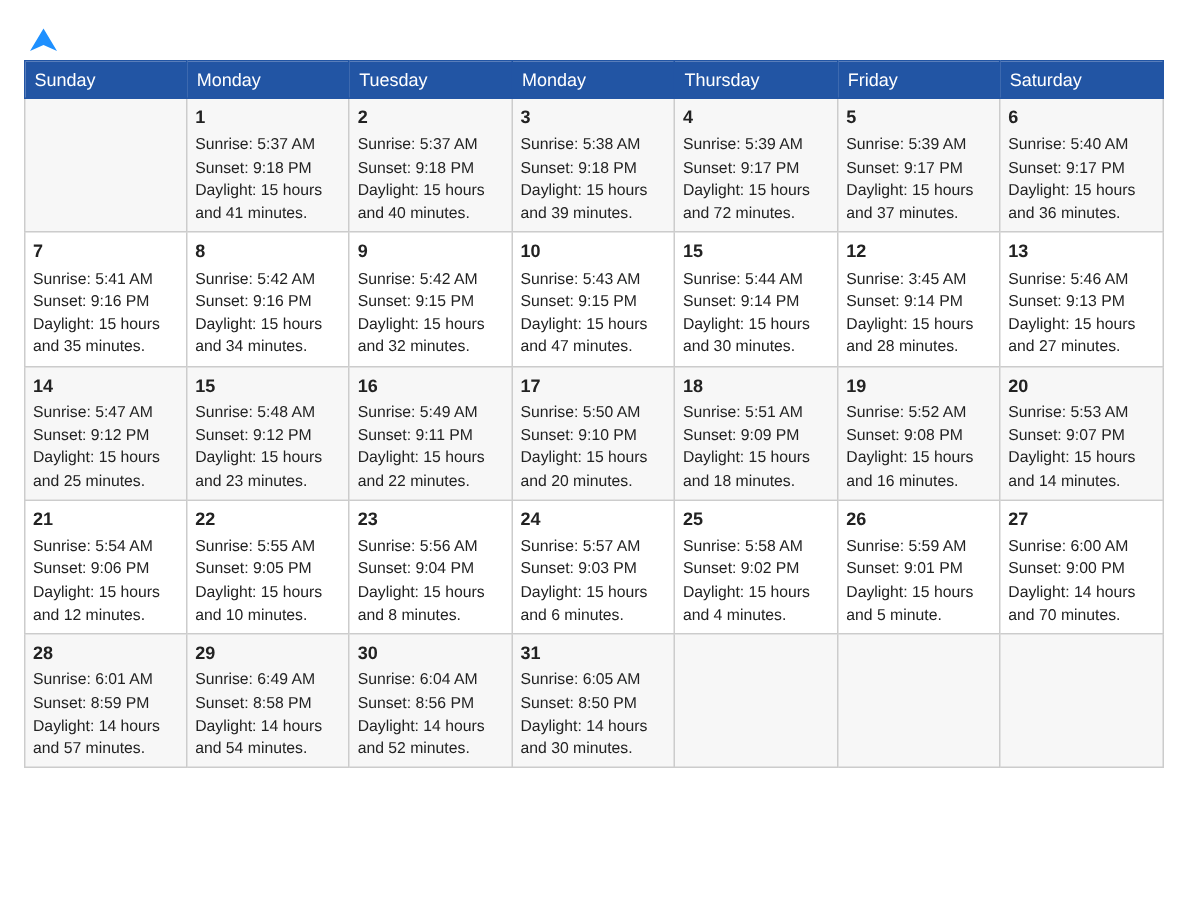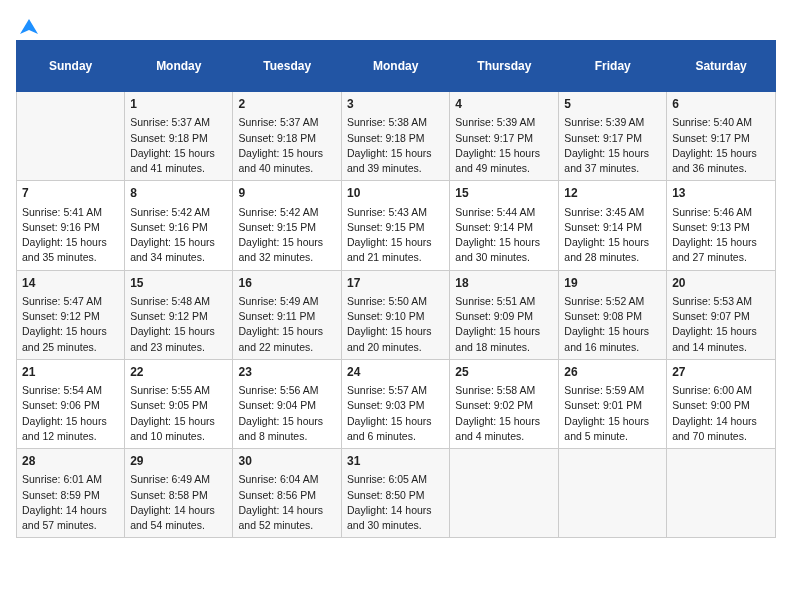--- a/index.html
+++ b/index.html
@@ -25,24 +25,24 @@
     .month-year { font-size: 36px; color: #1a3a5c; font-weight: normal; }
     .location { font-size: 14px; color: #333; margin-top: 2px; }
     table {
       width: 100%;
       border-collapse: collapse;
       font-size: 10.5px;
     }
     thead th {
       background: #2255a4;
       color: #fff;
-      text-align: center;
-      padding: 18px 6px;
+      text-align: left;
+      padding: 5px 6px;
       font-size: 12px;
-      font-weight: bold;
+      font-weight: normal;
       border: 1px solid #2255a4;
     }
     tbody td {
       border: 1px solid #ccc;
       vertical-align: top;
       padding: 4px 5px;
       height: 88px;
       width: 113px;
       color: #222;
       font-size: 10.5px;
@@ -111,21 +111,21 @@
           <div>Sunrise: 5:38 AM</div>
           <div>Sunset: 9:18 PM</div>
           <div>Daylight: 15 hours</div>
           <div>and 39 minutes.</div>
         </td>
         <td>
           <span class="day-num">4</span>
           <div>Sunrise: 5:39 AM</div>
           <div>Sunset: 9:17 PM</div>
           <div>Daylight: 15 hours</div>
-          <div>and 49 minutes.</div>
+          <div>and 72 minutes.</div>
         </td>
         <td>
           <span class="day-num">5</span>
           <div>Sunrise: 5:39 AM</div>
           <div>Sunset: 9:17 PM</div>
           <div>Daylight: 15 hours</div>
           <div>and 37 minutes.</div>
         </td>
         <td>
           <span class="day-num">6</span>
@@ -155,21 +155,21 @@
           <div>Sunrise: 5:42 AM</div>
           <div>Sunset: 9:15 PM</div>
           <div>Daylight: 15 hours</div>
           <div>and 32 minutes.</div>
         </td>
         <td>
           <span class="day-num">10</span>
           <div>Sunrise: 5:43 AM</div>
           <div>Sunset: 9:15 PM</div>
           <div>Daylight: 15 hours</div>
-          <div>and 21 minutes.</div>
+          <div>and 47 minutes.</div>
         </td>
         <td>
           <span class="day-num">15</span>
           <div>Sunrise: 5:44 AM</div>
           <div>Sunset: 9:14 PM</div>
           <div>Daylight: 15 hours</div>
           <div>and 30 minutes.</div>
         </td>
         <td>
           <span class="day-num">12</span>

